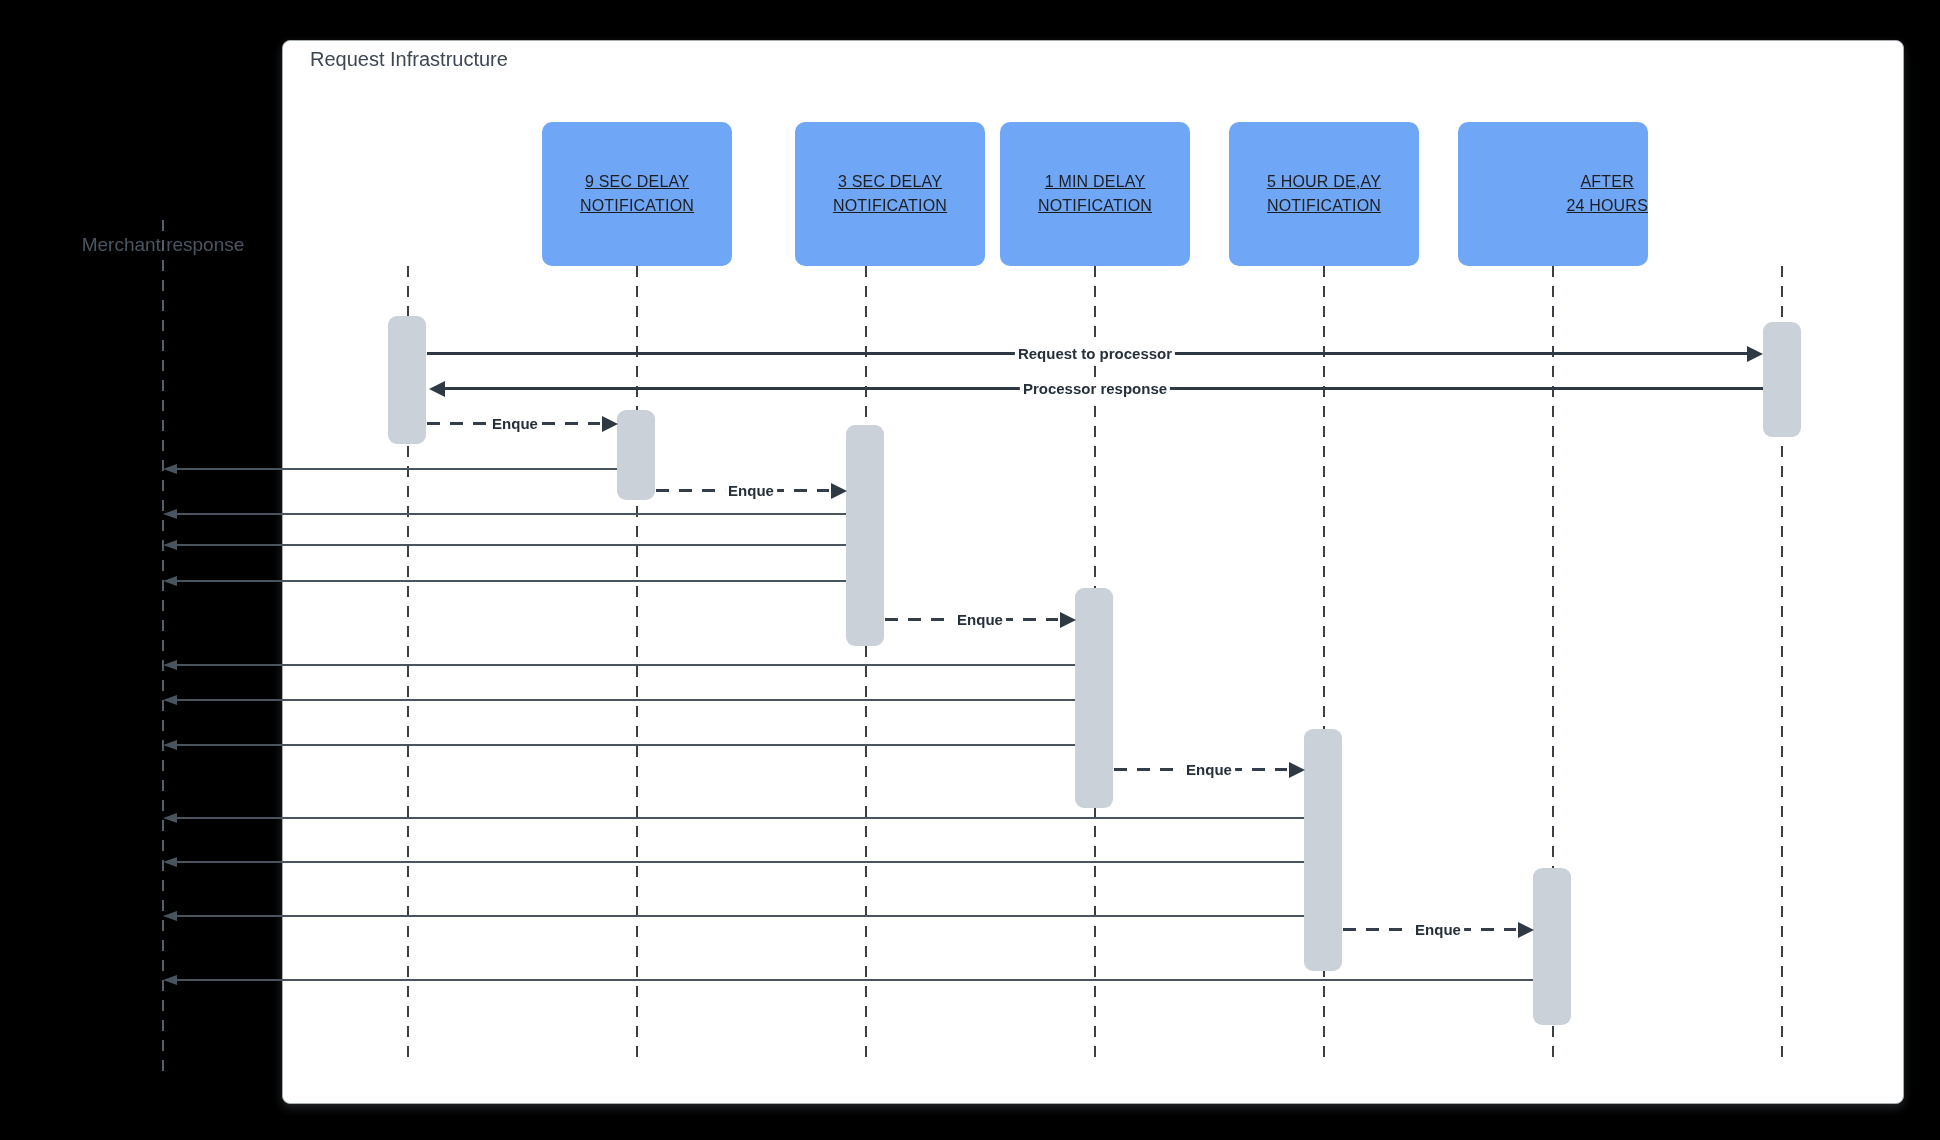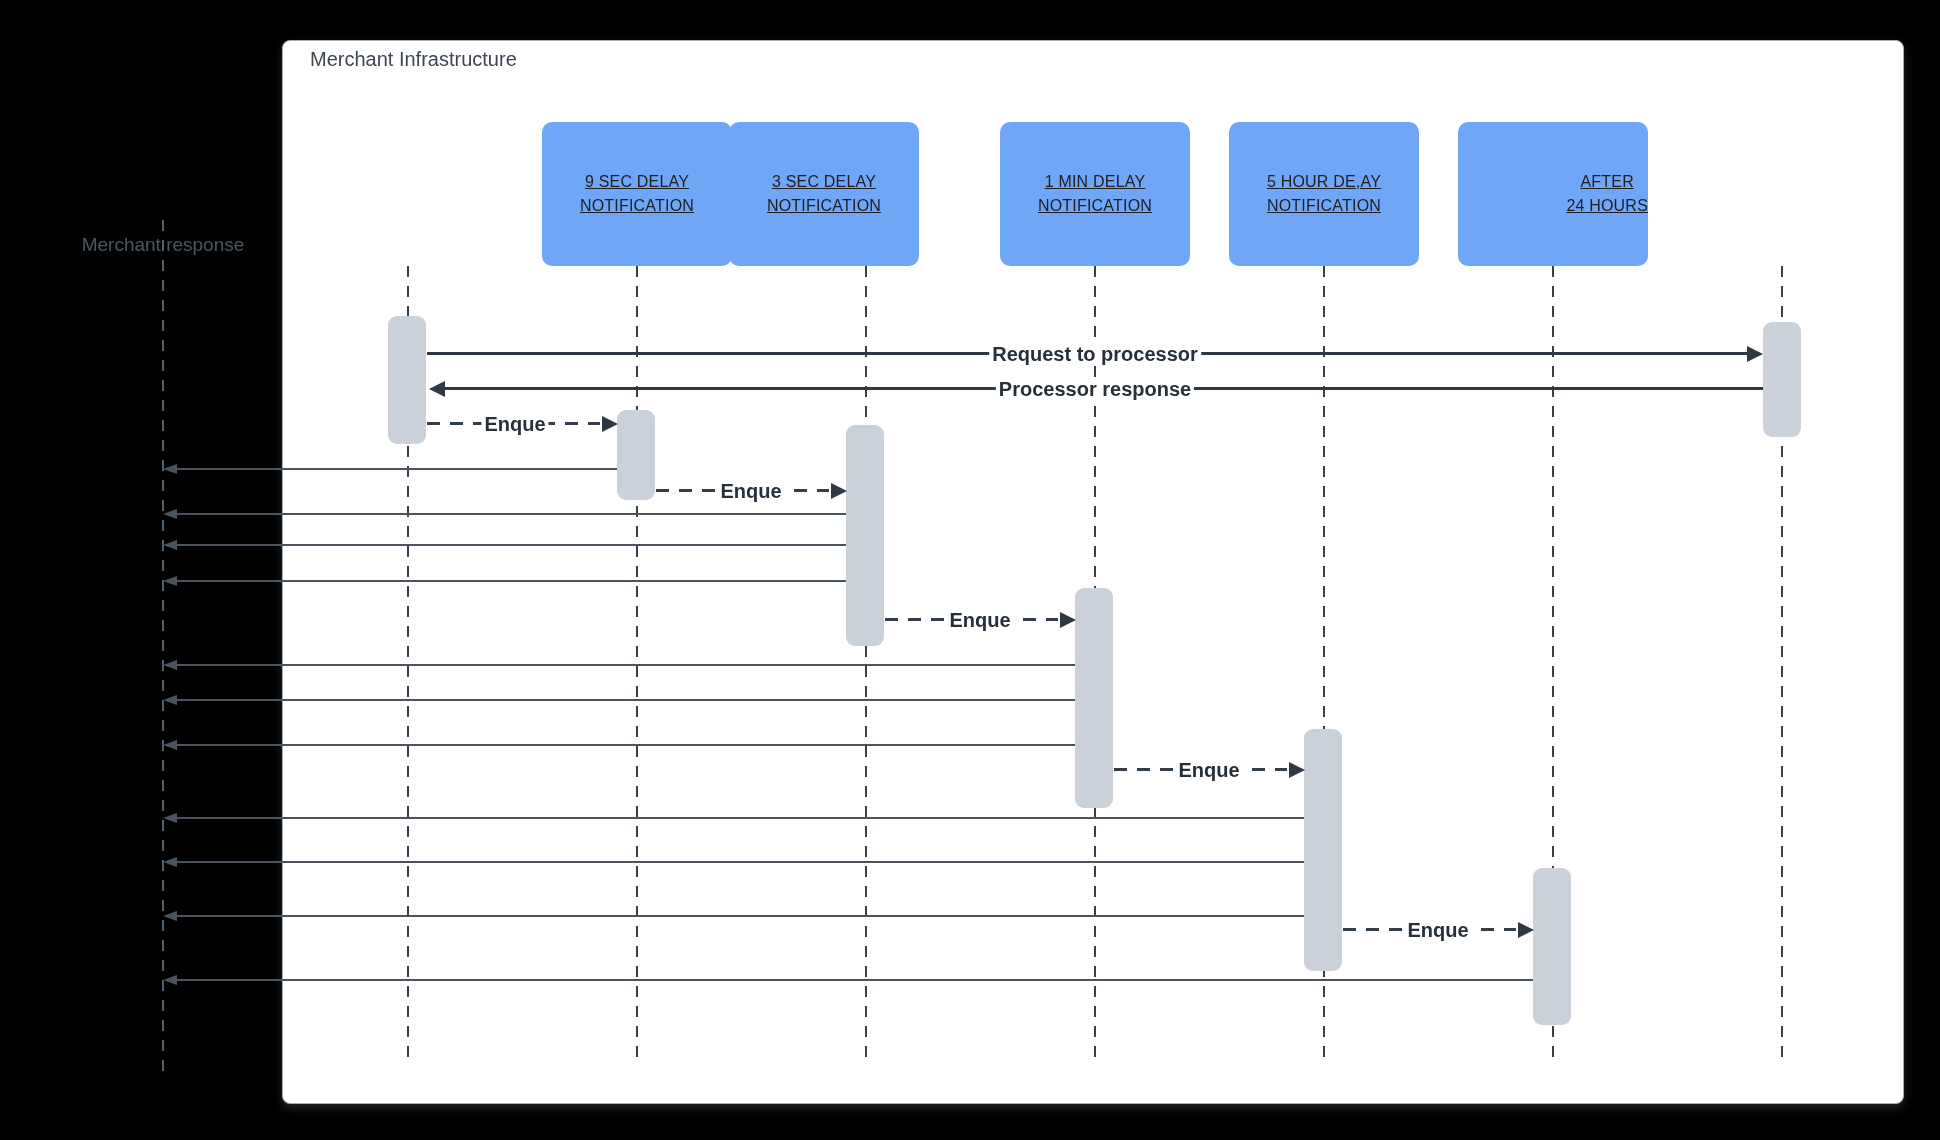--- a/index.html
+++ b/index.html
@@ -42,48 +42,48 @@
     position:absolute;height:3px;z-index:4;
     background:repeating-linear-gradient(to right,#333e4a 0 13px,transparent 13px 23px);
   }
   .mline{position:absolute;height:2px;background:#49545f;z-index:2;}
   .tri{position:absolute;width:0;height:0;z-index:4;}
   .tri.r{border-top:8px solid transparent;border-bottom:8px solid transparent;border-left:16px solid #2e3944;}
   .tri.l{border-top:8px solid transparent;border-bottom:8px solid transparent;border-right:16px solid #2e3944;}
   .tri.lm{border-top:5px solid transparent;border-bottom:5px solid transparent;border-right:14px solid #49545f;z-index:2;}
   .msg-label{
     position:absolute;transform:translateX(-50%);z-index:5;
-    font-size:20px;font-weight:bold;color:#26303a;background:#ffffff;
+    font-size:15px;font-weight:bold;color:#26303a;background:#ffffff;
     padding:0 3px;white-space:nowrap;line-height:18px;
   }
 </style>
 </head>
 <body>
 
 <div id="canvas">
 
   <div class="lifeline ext" style="left:162px;top:220px;height:858px;"></div>
   <div class="ext-label">Merchant response</div>
 
   <div class="panel"></div>
-  <div class="title">Merchant Infrastructure</div>
+  <div class="title">Request Infrastructure</div>
 
   <div class="lifeline" style="left:407px;top:266px;height:799px;"></div>
   <div class="lifeline" style="left:636px;top:266px;height:799px;"></div>
   <div class="lifeline" style="left:865px;top:266px;height:799px;"></div>
   <div class="lifeline" style="left:1094px;top:266px;height:799px;"></div>
   <div class="lifeline" style="left:1323px;top:266px;height:799px;"></div>
   <div class="lifeline" style="left:1552px;top:266px;height:799px;"></div>
   <div class="lifeline" style="left:1781px;top:266px;height:799px;"></div>
 
   <div class="actor" style="left:542px;">
     <span>9 SEC DELAY
 NOTIFICATION</span>
   </div>
-  <div class="actor" style="left:729px;">
+  <div class="actor" style="left:795px;">
     <span>3 SEC DELAY
 NOTIFICATION</span>
   </div>
   <div class="actor" style="left:1000px;">
     <span>1 MIN DELAY
 NOTIFICATION</span>
   </div>
   <div class="actor" style="left:1229px;">
     <span>5 HOUR DE,AY
 NOTIFICATION</span>

